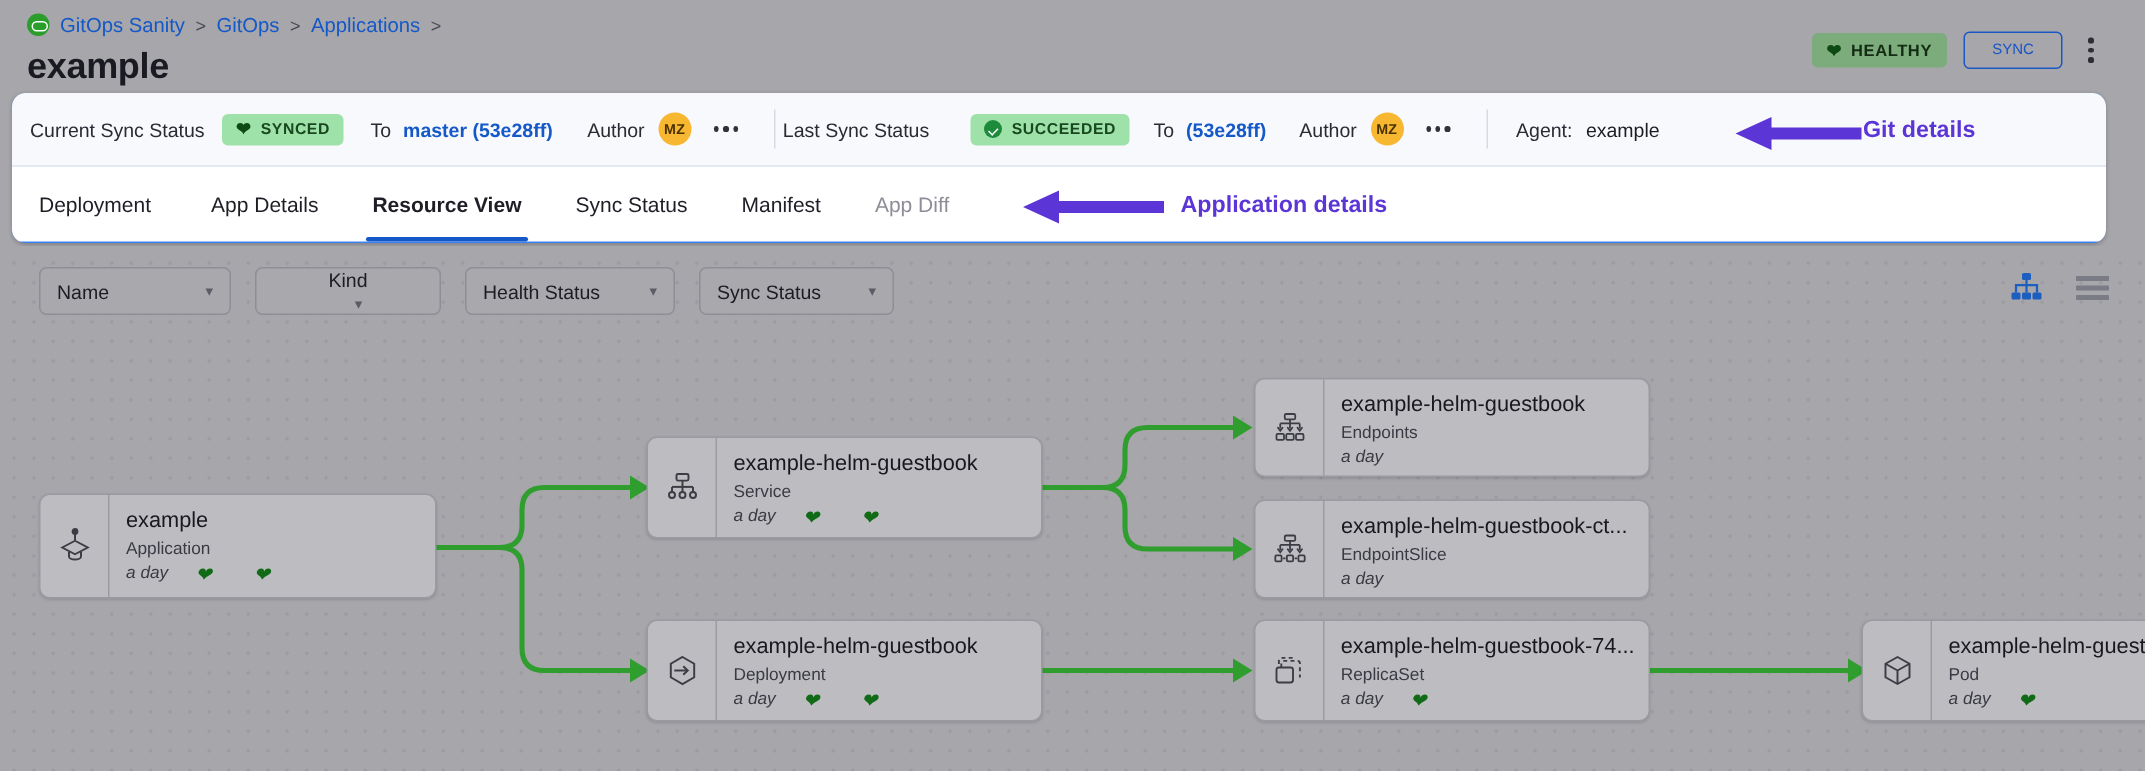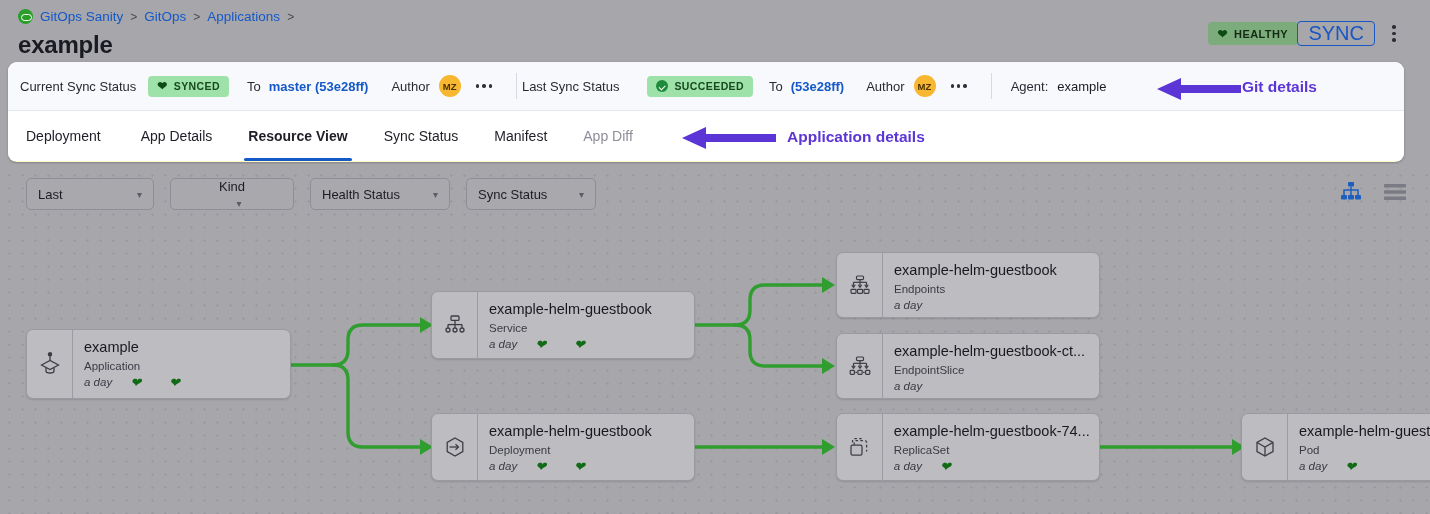--- a/index.html
+++ b/index.html
@@ -24,30 +24,30 @@
   .bc-link { color:#1558c8; cursor:pointer; }
   .bc-sep { color:#4a4a52; font-size:12px; }
   #page-title { position:absolute; left:18px; top:31px; font-size:24px; font-weight:bold; color:#1a1a22;
     letter-spacing:-0.2px; }
 
   #health-badge { position:absolute; right:132px; top:22px; height:23px; background:#7cab7c;
     border-radius:4px; display:flex; align-items:center; gap:6px; padding:0 10px;
     font-size:11px; font-weight:bold; letter-spacing:0.4px; color:#132b13; }
   #sync-button { position:absolute; right:55px; top:21px; height:25px; min-width:66px;
     border:1.4px solid #1a56c4; border-radius:4px; color:#1a56c4; background:transparent;
-    font-size:20px; font-weight:500; display:flex; align-items:center; justify-content:center;
+    font-size:10px; font-weight:500; display:flex; align-items:center; justify-content:center;
     cursor:pointer; padding:0 10px; }
   #kebab-menu { position:absolute; right:26px; top:21px; width:20px; height:25px;
     display:flex; flex-direction:column; align-items:center; justify-content:center; gap:3px;
     cursor:pointer; }
   #kebab-menu i { display:block; width:3.5px; height:3.5px; border-radius:50%; background:#2d2d35; }
 
   
   #app-card { position:absolute; left:8px; top:62px; width:1396px; height:100px;
-    background:#fef9c3; border-radius:9px; box-shadow:0 1px 3px rgba(0,0,0,.22); overflow:hidden; }
+    background:#3b82f6; border-radius:9px; box-shadow:0 1px 3px rgba(0,0,0,.22); overflow:hidden; }
   #status-row { position:relative; height:49px; background:#f8f9fd; border-bottom:1px solid #e5e7ee;
     display:flex; align-items:center; padding-left:12px; font-size:13px; color:#1c1c24; }
   .st-label { color:#2a2a33; }
   .pill { display:inline-flex; align-items:center; gap:6px; border-radius:4px; height:21px;
     padding:0 9px; font-size:10.5px; font-weight:bold; letter-spacing:0.4px; }
   .pill.synced { background:#9fe2a9; color:#17481f; }
   .pill.succeeded { background:#9fe2a9; color:#17481f; }
   .heart { color:#0e4a14; font-size:12px; line-height:1; }
   .ok-circle { width:12px; height:12px; border-radius:50%; background:#1e8a3c; position:relative;
     display:inline-block; }
@@ -376,21 +376,21 @@
       <div class="node-meta">
         <span>a day</span>
         <span class="hh g1">❤</span>
       </div>
     </div>
   </div>
 </div>
 
 <div id="filters">
   <div class="filter" id="f-name">
-    <span>Last</span>
+    <span>Name</span>
     <span class="chev">▾</span>
   </div>
   <div class="filter" id="f-kind">
     <span>Kind</span>
     <span class="chev">▾</span>
   </div>
   <div class="filter" id="f-health">
     <span>Health Status</span>
     <span class="chev">▾</span>
   </div>

